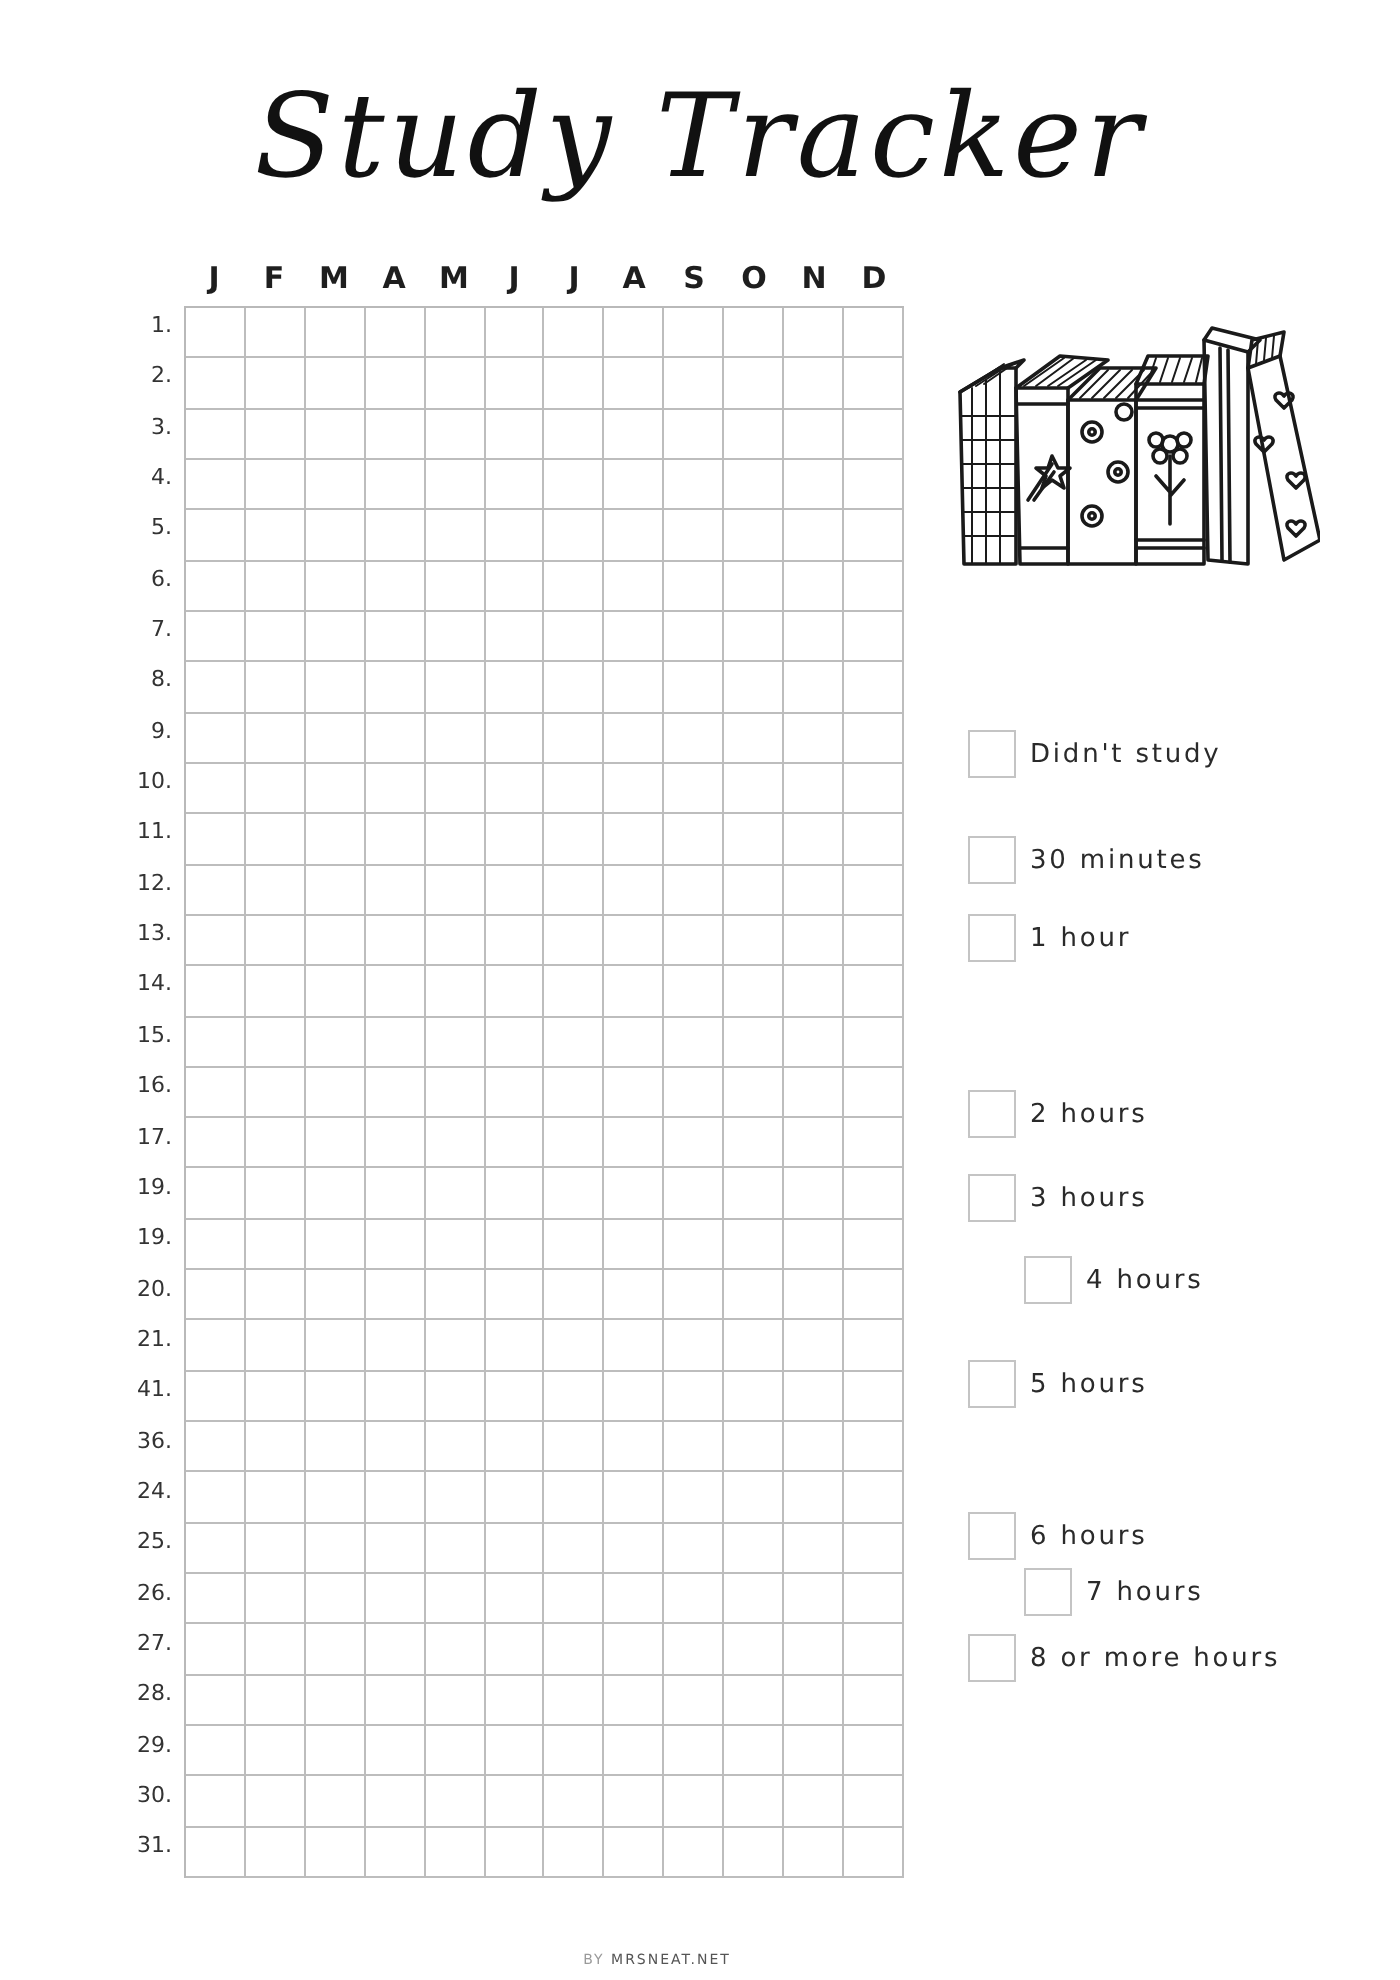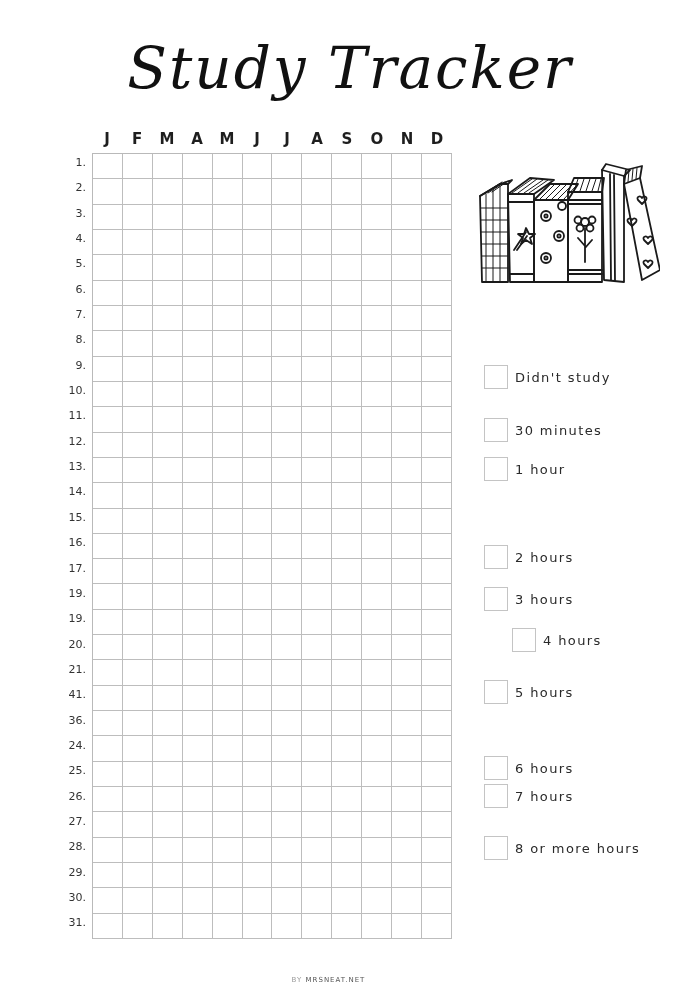--- a/index.html
+++ b/index.html
@@ -590,25 +590,25 @@
       <span class="legend-label">4 hours</span>
     </div>
     <div class="legend-item" style="top: 315px;">
       <div class="legend-box"></div>
       <span class="legend-label">5 hours</span>
     </div>
     <div class="legend-item" style="top: 367px; margin-top: 24px;">
       <div class="legend-box"></div>
       <span class="legend-label">6 hours</span>
     </div>
-    <div class="legend-item" style="top: 419px;">
+    <div class="legend-item" style="top: 419px; margin-left: 28px;">
       <div class="legend-box"></div>
       <span class="legend-label">7 hours</span>
     </div>
-    <div class="legend-item" style="top: 471px;">
+    <div class="legend-item" style="top: 452px;">
       <div class="legend-box"></div>
       <span class="legend-label">8 or more hours</span>
     </div>
   </div>
 
 <div class="footer">
   <span class="by">BY</span>
   <span>MRSNEAT.NET</span>
 </div>
 

